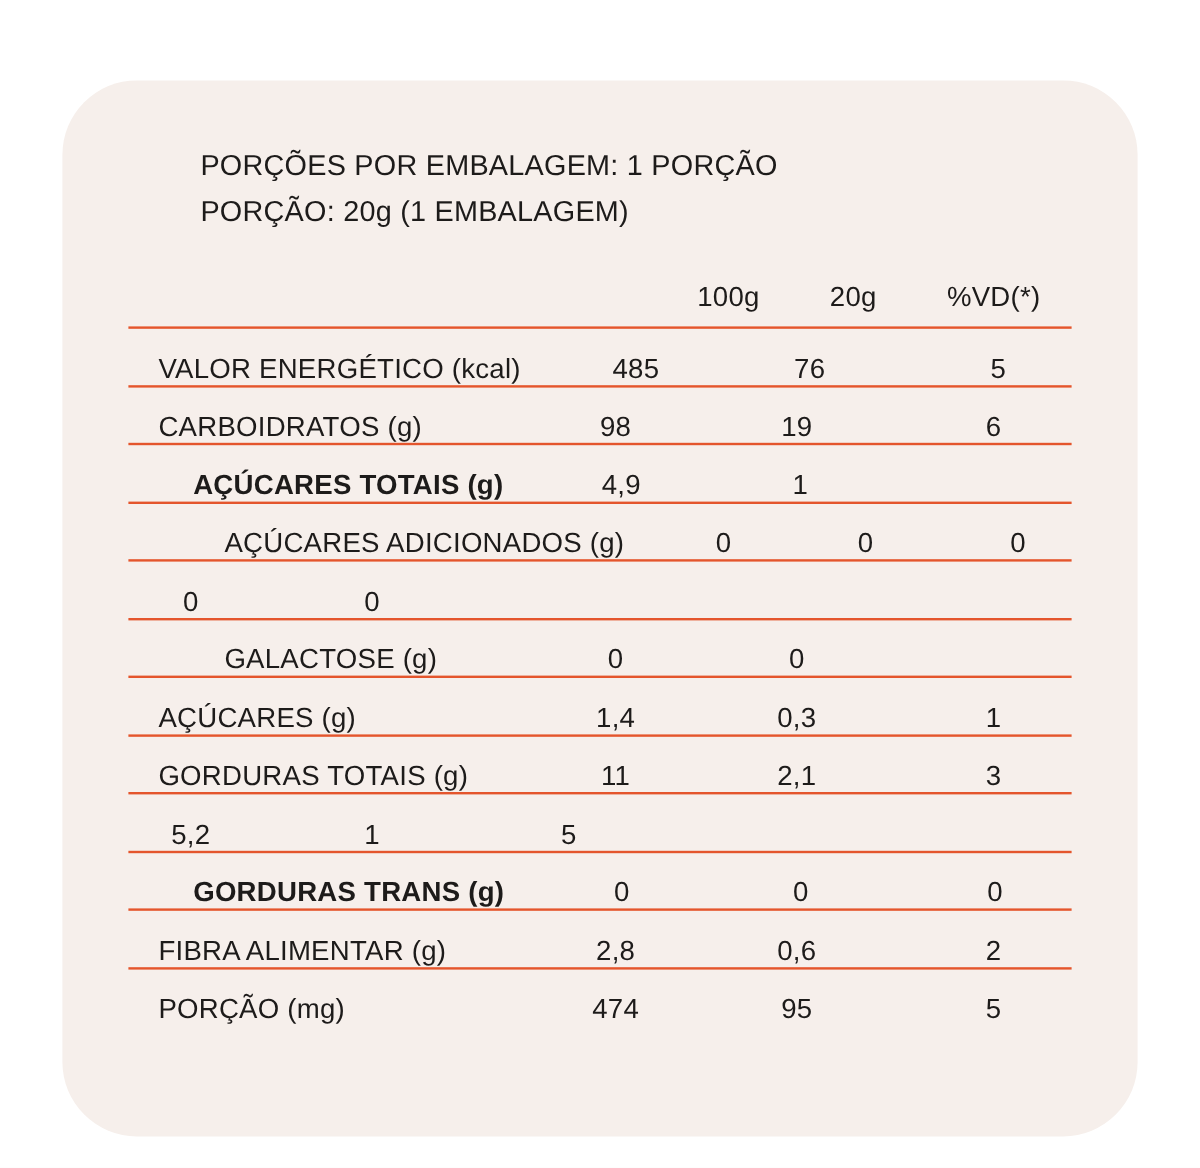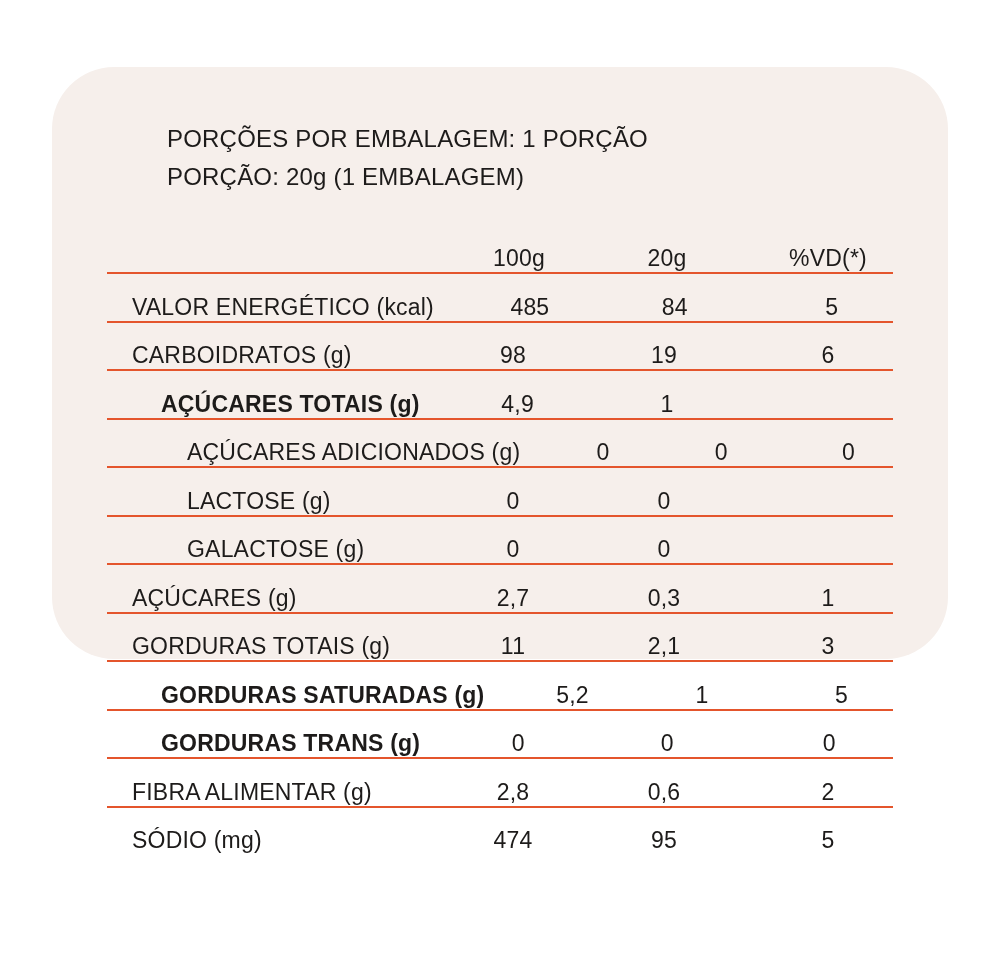--- a/index.html
+++ b/index.html
@@ -13,21 +13,21 @@
     width: 1000px;
     height: 973px;
     background: #ffffff;
     overflow: hidden;
   }
   .card {
     position: absolute;
     left: 52px;
     top: 67px;
     width: 896px;
-    height: 592px;
+    height: 880px;
     background: var(--card-bg, #f6efeb);
     border-radius: 62px;
     color: var(--text, #1d1b1a);
   }
   .card-header {
     position: absolute;
     left: 115px;
     top: 53px;
     font-size: 24px;
     line-height: 38px;
@@ -39,23 +39,22 @@
     position: absolute;
     left: 55px;
     top: 156px;
     width: 786px;
     font-size: 23px;
     font-weight: 500;
     letter-spacing: 0.2px;
   }
   .thead {
     display: flex;
-    align-items: flex-end;
+    align-items: center;
     height: 49px;
-    gap: 44px;
   }
   .row {
     display: flex;
     align-items: flex-end;
     height: 48.5px;
     border-top: 2px solid var(--line, #e4552c);
     box-sizing: border-box;
     gap: 47px;
   }
   .cell { white-space: nowrap; }
@@ -82,21 +81,21 @@
       <div class="thead">
         <div class="spacer-label"></div>
         <div class="cell num">100g</div>
         <div class="cell num">20g</div>
         <div class="cell vd">%VD(*)</div>
       </div>
       <div>
           <div class="row">
             <div class="cell label ind0">VALOR ENERGÉTICO (kcal)</div>
             <div class="cell num">485</div>
-            <div class="cell num">84</div>
+            <div class="cell num">76</div>
             <div class="cell vd">5</div>
           </div>
           <div class="row">
             <div class="cell label ind0">CARBOIDRATOS (g)</div>
             <div class="cell num">98</div>
             <div class="cell num">19</div>
             <div class="cell vd">6</div>
           </div>
           <div class="row">
             <div class="cell label ind1">AÇÚCARES TOTAIS (g)</div>
@@ -104,63 +103,61 @@
             <div class="cell num">1</div>
             <div class="cell vd"></div>
           </div>
           <div class="row">
             <div class="cell label ind2">AÇÚCARES ADICIONADOS (g)</div>
             <div class="cell num">0</div>
             <div class="cell num">0</div>
             <div class="cell vd">0</div>
           </div>
           <div class="row">
-            <div class="cell label ind2">LACTOSE (g)</div>
             <div class="cell num">0</div>
             <div class="cell num">0</div>
             <div class="cell vd"></div>
           </div>
           <div class="row">
             <div class="cell label ind2">GALACTOSE (g)</div>
             <div class="cell num">0</div>
             <div class="cell num">0</div>
             <div class="cell vd"></div>
           </div>
           <div class="row">
             <div class="cell label ind0">AÇÚCARES (g)</div>
-            <div class="cell num">2,7</div>
+            <div class="cell num">1,4</div>
             <div class="cell num">0,3</div>
             <div class="cell vd">1</div>
           </div>
           <div class="row">
             <div class="cell label ind0">GORDURAS TOTAIS (g)</div>
             <div class="cell num">11</div>
             <div class="cell num">2,1</div>
             <div class="cell vd">3</div>
           </div>
           <div class="row">
-            <div class="cell label ind1">GORDURAS SATURADAS (g)</div>
             <div class="cell num">5,2</div>
             <div class="cell num">1</div>
             <div class="cell vd">5</div>
           </div>
           <div class="row">
             <div class="cell label ind1">GORDURAS TRANS (g)</div>
             <div class="cell num">0</div>
             <div class="cell num">0</div>
             <div class="cell vd">0</div>
           </div>
           <div class="row">
             <div class="cell label ind0">FIBRA ALIMENTAR (g)</div>
             <div class="cell num">2,8</div>
             <div class="cell num">0,6</div>
             <div class="cell vd">2</div>
           </div>
           <div class="row">
-            <div class="cell label ind0">SÓDIO (mg)</div>
+            <div class="cell label ind0">PORÇÃO (mg)</div>
             <div class="cell num">474</div>
             <div class="cell num">95</div>
             <div class="cell vd">5</div>
           </div>
         </div>
     </div>
 
   </div>
 </div>
 

